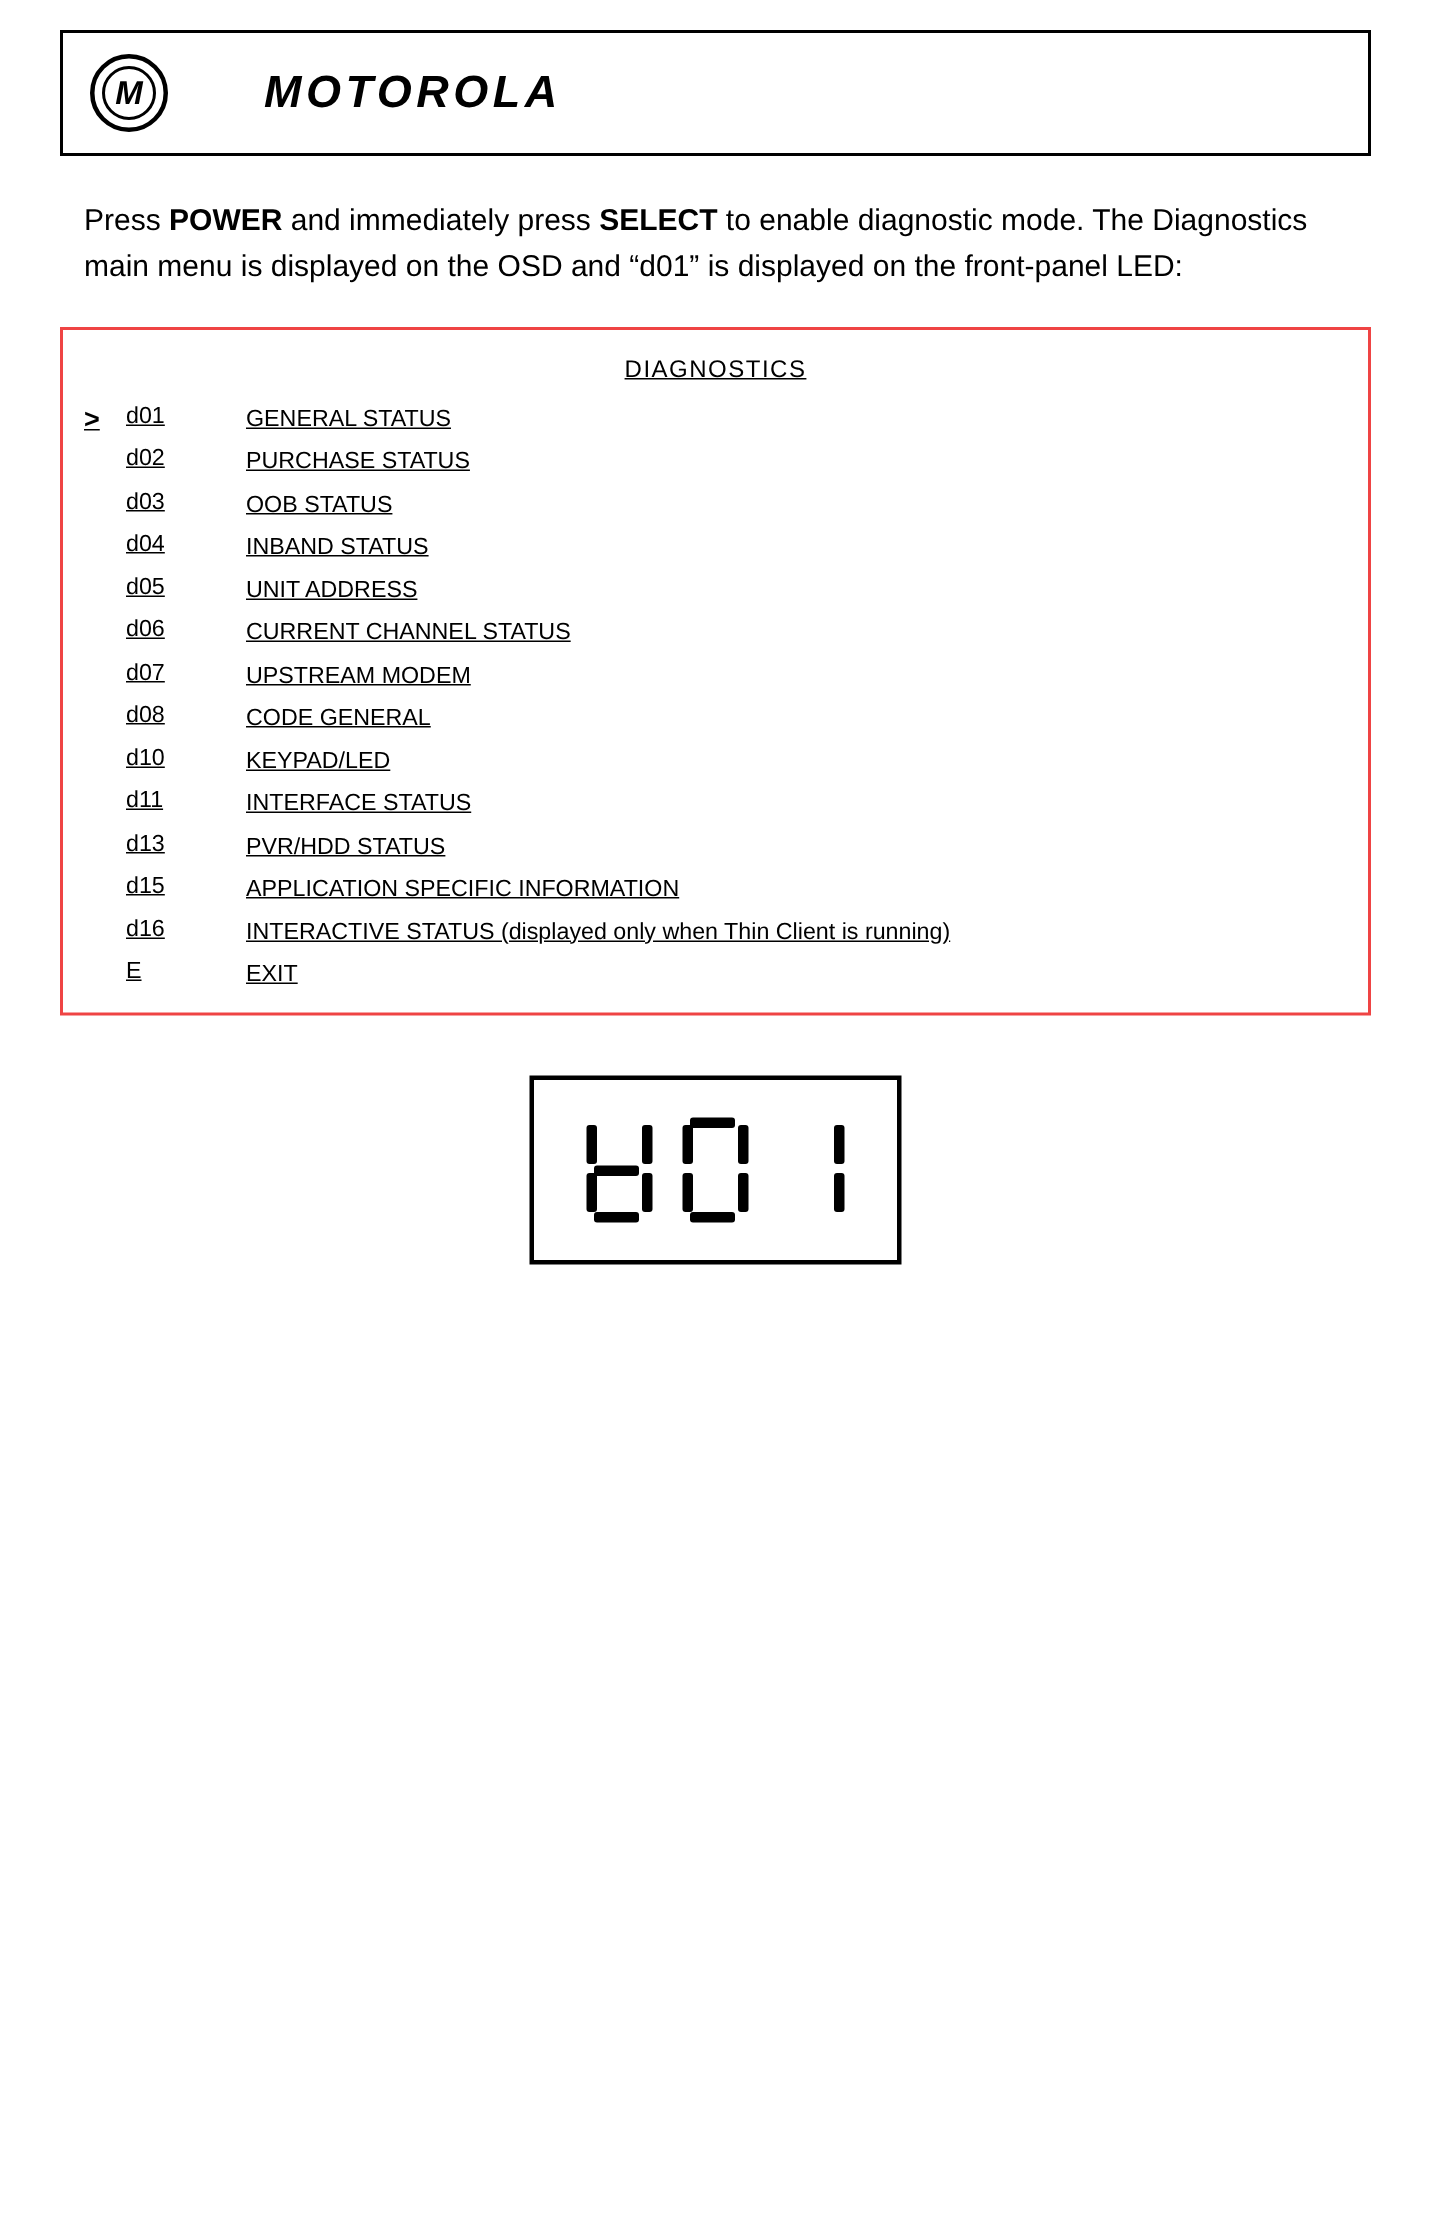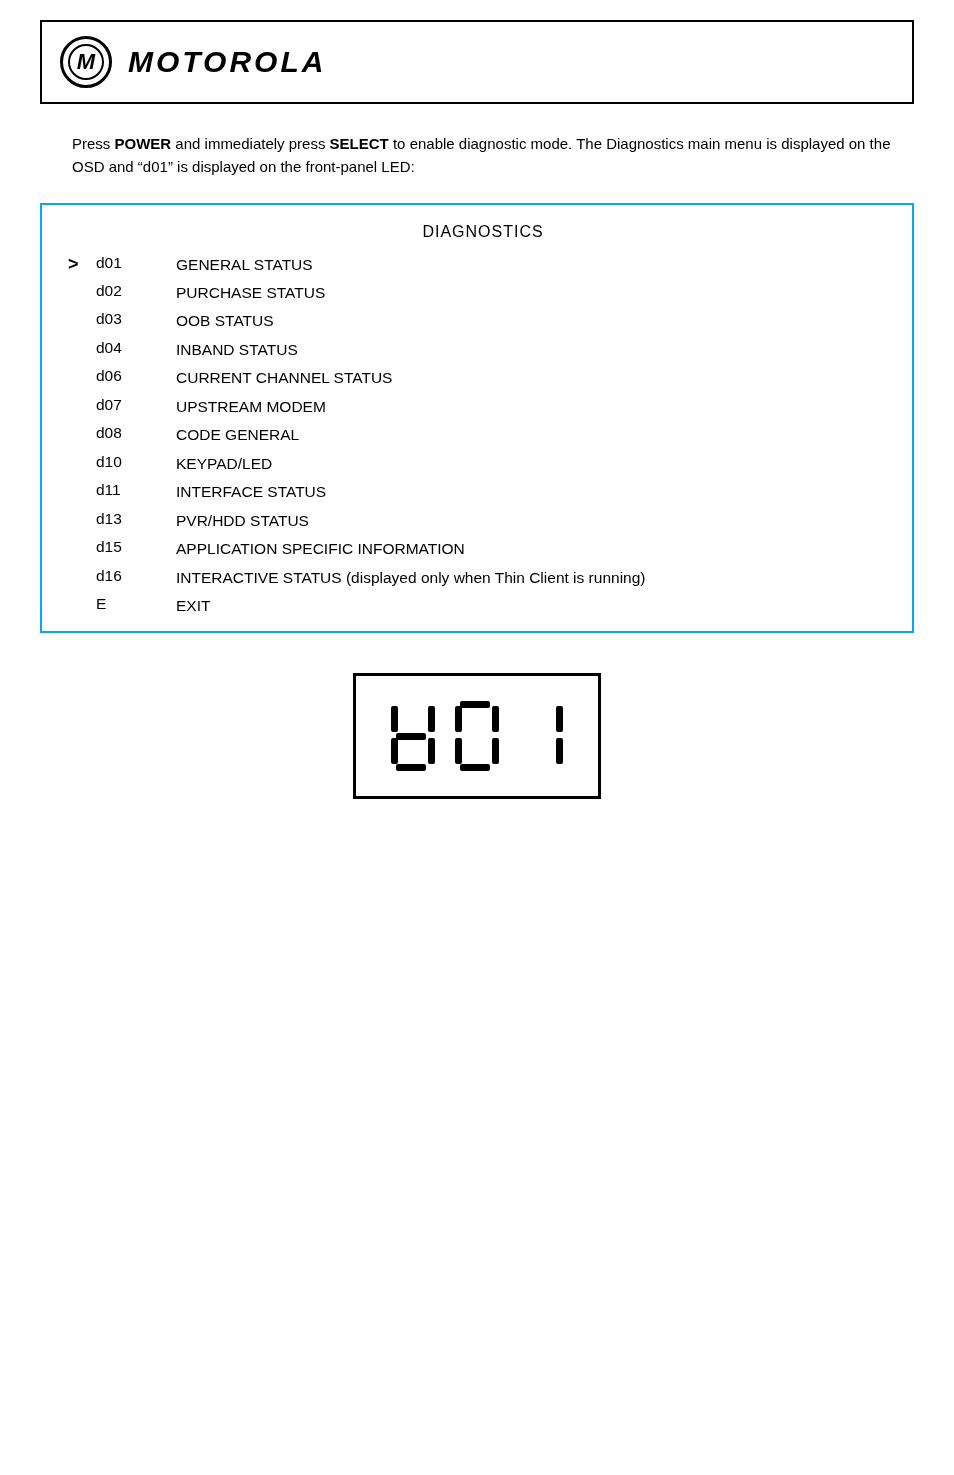--- a/index.html
+++ b/index.html
@@ -40,34 +40,36 @@
       font-style: italic;
       flex-shrink: 0;
     }
 
     .motorola-text {
       font-size: 30px;
       font-weight: 900;
       font-style: italic;
       letter-spacing: 3px;
       text-transform: uppercase;
+      margin-left: 48px;
     }
 
     
     .intro-text {
-      margin: 0 20px 24px 32px;
+      margin: 0 20px 24px 16px;
       line-height: 1.55;
-      font-size: 15px;
+      font-size: 20px;
     }
 
     
     .diag-box {
-      border: 2px solid #0ea5e9;
+      border: 2px solid #ef4444;
       margin: 0 0 40px 0;
-      padding: 10px 0 10px 12px;
+      padding: 10px 0 10px 0;
+      text-decoration: underline;
     }
 
     .diag-title {
       text-align: center;
       font-size: 16px;
       font-weight: normal;
       letter-spacing: 1px;
       padding: 8px 0 10px 0;
     }
 
@@ -165,20 +167,25 @@
             <td class="code-col">d03</td>
             <td class="label-col">OOB STATUS</td>
           </tr>
           <tr>
             <td class="arrow-col"></td>
             <td class="code-col">d04</td>
             <td class="label-col">INBAND STATUS</td>
           </tr>
           <tr>
             <td class="arrow-col"></td>
+            <td class="code-col">d05</td>
+            <td class="label-col">UNIT ADDRESS</td>
+          </tr>
+          <tr>
+            <td class="arrow-col"></td>
             <td class="code-col">d06</td>
             <td class="label-col">CURRENT CHANNEL STATUS</td>
           </tr>
           <tr>
             <td class="arrow-col"></td>
             <td class="code-col">d07</td>
             <td class="label-col">UPSTREAM MODEM</td>
           </tr>
           <tr>
             <td class="arrow-col"></td>

